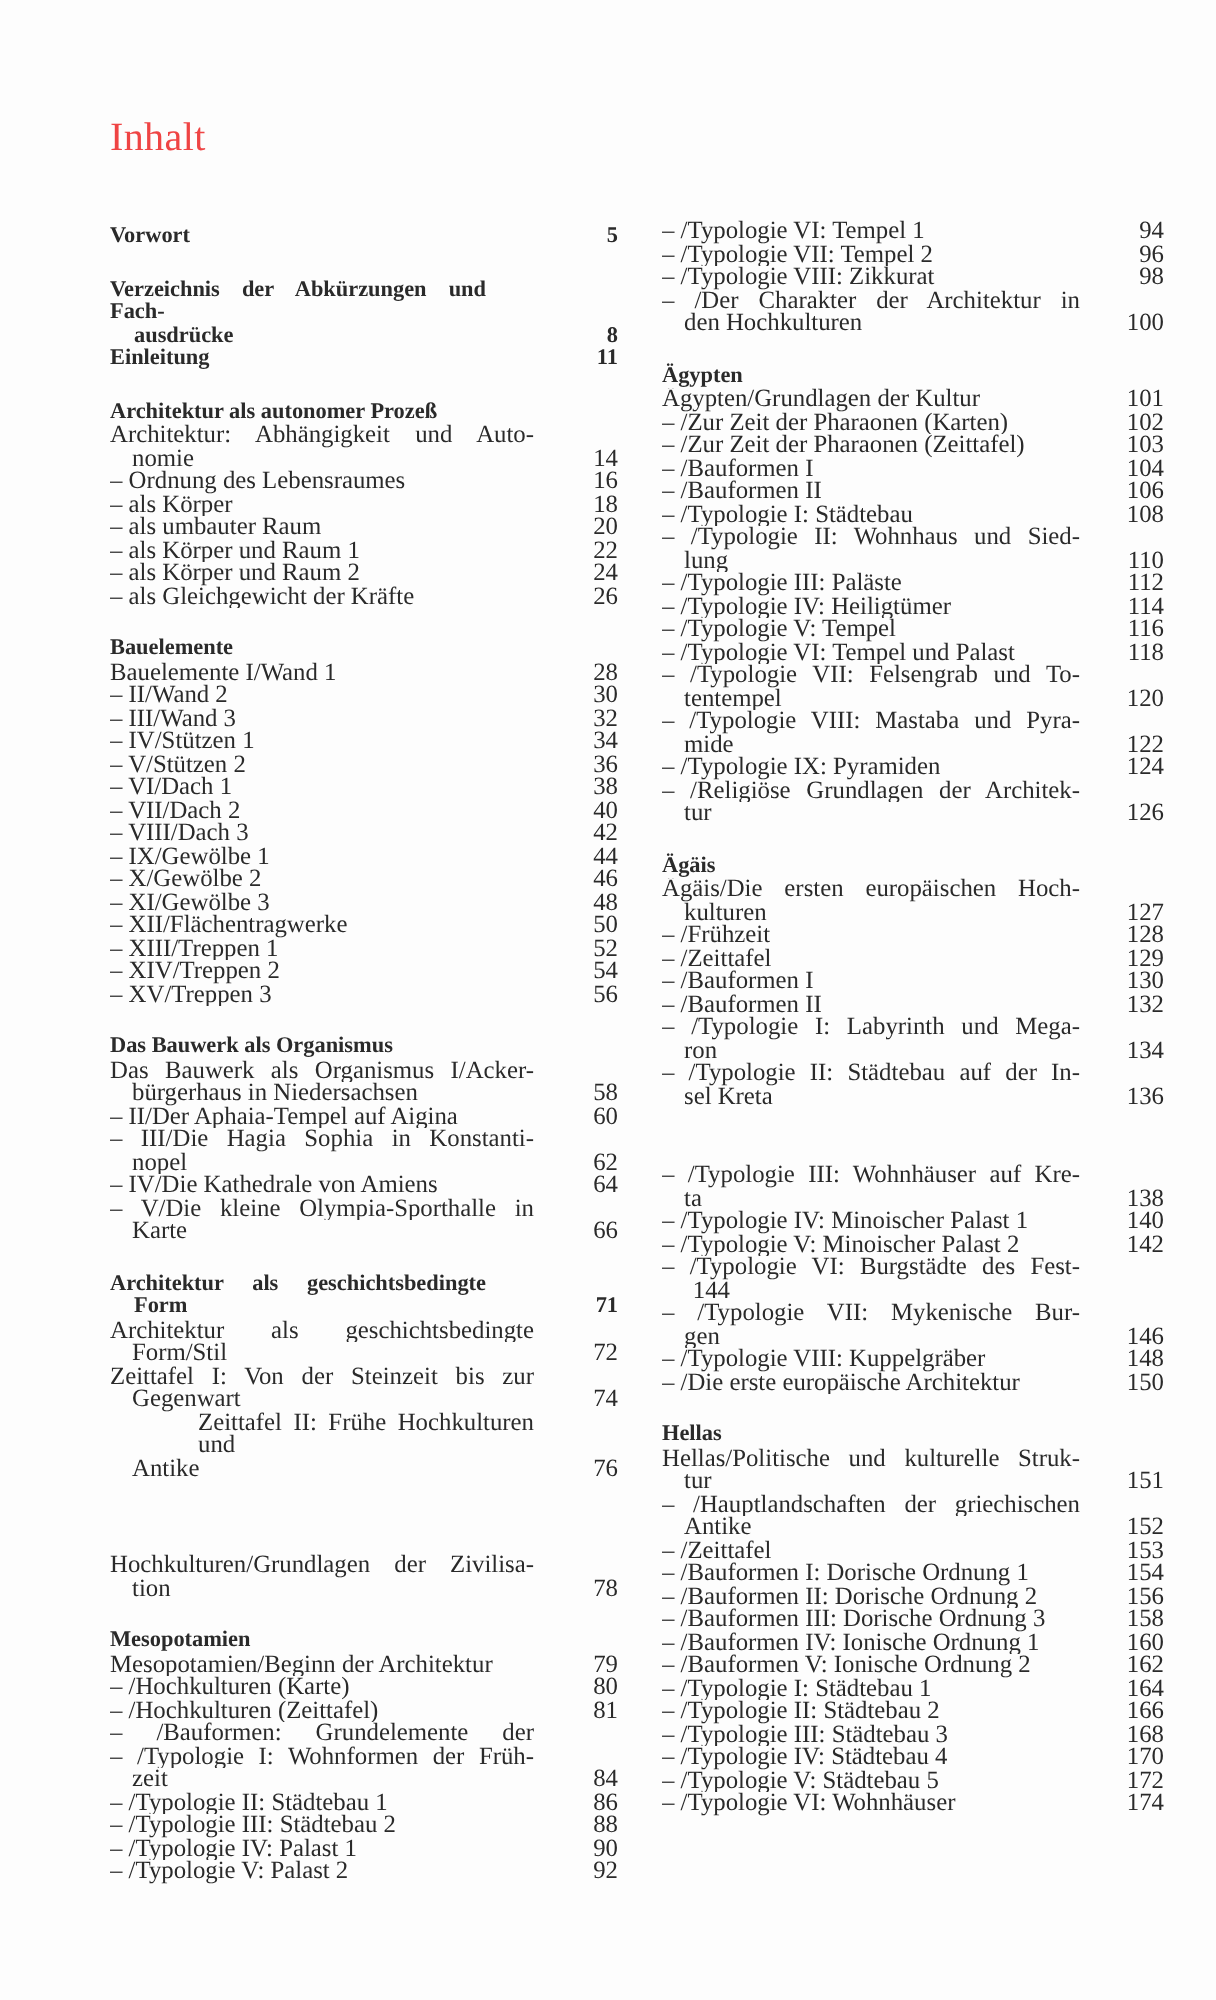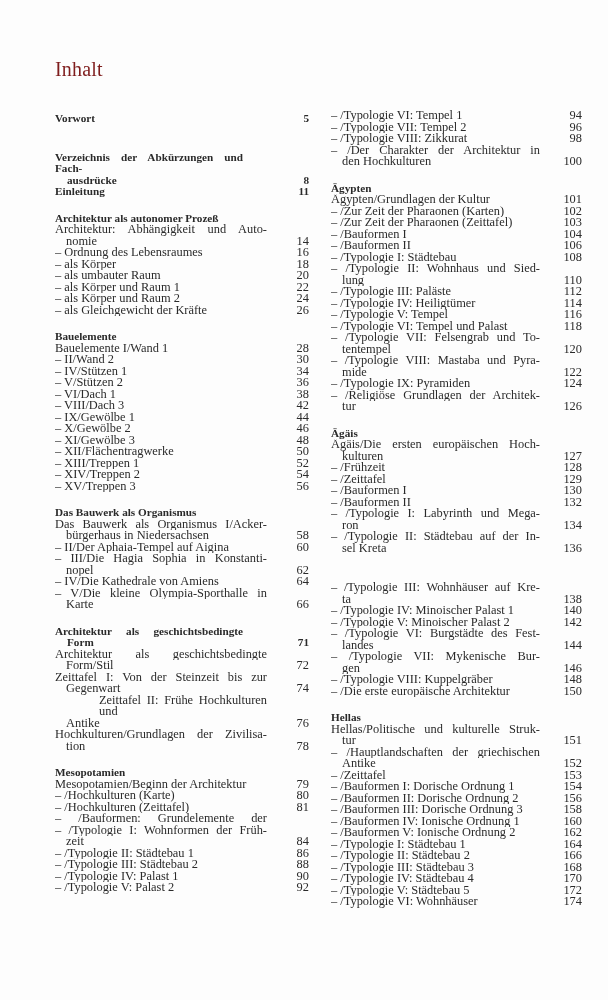--- a/index.html
+++ b/index.html
@@ -5,21 +5,21 @@
   html, body { margin: 0; padding: 0; }
   body {
     width: 608px; height: 1000px; overflow: hidden;
     background: #fdfdfd;
     color: #2a2a2a;
     font-family: "Liberation Serif", "DejaVu Serif", serif;
     position: relative;
   }
   .page-title {
     position: absolute; left: 55px; top: 58px;
-    font-size: 20px; font-weight: normal; color: #7f1d1d;
+    font-size: 20px; font-weight: normal; color: #ef4444;
     letter-spacing: 0.2px;
   }
   .col { position: absolute; top: 113px; }
   .col-left { left: 55px; width: 254px; }
   .col-right { left: 331px; width: 251px; top: 110px; }
 </style>
 </head>
 <body>
 
 <div class="page-title">Inhalt</div>
@@ -29,21 +29,21 @@
       <div class="entry-block">
         <div class="line b">
           <span class="txt">Vorwort</span>
           <span class="pg">5</span>
         </div>
       </div>
     </div>
     <div class="sec">
       <div class="entry-block">
         <div class="line b">
-          <span class="txt" style="text-align: justify; text-align-last: justify; white-space: normal; padding-right: 8px; margin-top: 12px;">Verzeichnis der Abkürzungen und Fach-</span>
+          <span class="txt" style="text-align: justify; text-align-last: justify; white-space: normal; padding-right: 8px;">Verzeichnis der Abkürzungen und Fach-</span>
           <span class="pg"></span>
         </div>
         <div class="line b cont">
           <span class="txt">ausdrücke</span>
           <span class="pg">8</span>
         </div>
       </div>
       <div class="entry-block">
         <div class="line b">
           <span class="txt">Einleitung</span>
@@ -109,34 +109,46 @@
         </div>
       </div>
       <div class="entry-block">
         <div class="line">
           <span class="txt">– II/Wand 2</span>
           <span class="pg">30</span>
         </div>
       </div>
       <div class="entry-block">
         <div class="line">
+          <span class="txt">– III/Wand 3</span>
+          <span class="pg">32</span>
+        </div>
+      </div>
+      <div class="entry-block">
+        <div class="line">
           <span class="txt">– IV/Stützen 1</span>
           <span class="pg">34</span>
         </div>
       </div>
       <div class="entry-block">
         <div class="line">
           <span class="txt">– V/Stützen 2</span>
           <span class="pg">36</span>
         </div>
       </div>
       <div class="entry-block">
         <div class="line">
           <span class="txt">– VI/Dach 1</span>
           <span class="pg">38</span>
+        </div>
+      </div>
+      <div class="entry-block">
+        <div class="line">
+          <span class="txt">– VII/Dach 2</span>
+          <span class="pg">40</span>
         </div>
       </div>
       <div class="entry-block">
         <div class="line">
           <span class="txt">– VIII/Dach 3</span>
           <span class="pg">42</span>
         </div>
       </div>
       <div class="entry-block">
         <div class="line">
@@ -262,21 +274,21 @@
           <span class="txt" style="text-align: justify; text-align-last: justify; white-space: normal; padding-right: 8px; margin-left: 44px;">Zeittafel II: Frühe Hochkulturen und</span>
           <span class="pg"></span>
         </div>
         <div class="line cont">
           <span class="txt">Antike</span>
           <span class="pg">76</span>
         </div>
       </div>
       <div class="entry-block">
         <div class="line">
-          <span class="txt" style="text-align: justify; text-align-last: justify; white-space: normal; padding-right: 8px;">Hochkulturen/Grundlagen der Zivilisa-</span>
+          <span class="txt" style="text-align: justify; text-align-last: justify; white-space: normal; padding-right: 8px; margin-top: 37px;">Hochkulturen/Grundlagen der Zivilisa-</span>
           <span class="pg"></span>
         </div>
         <div class="line cont">
           <span class="txt">tion</span>
           <span class="pg">78</span>
         </div>
       </div>
     </div>
     <div class="sec">
       <div class="sec-head">Mesopotamien</div>
@@ -557,21 +569,20 @@
           <span class="txt">– /Typologie V: Minoischer Palast 2</span>
           <span class="pg">142</span>
         </div>
       </div>
       <div class="entry-block">
         <div class="line">
           <span class="txt" style="text-align: justify; text-align-last: justify; white-space: normal; padding-right: 8px;">– /Typologie VI: Burgstädte des Fest-</span>
           <span class="pg"></span>
         </div>
         <div class="line cont">
-          <span class="txt">landes</span>
           <span class="pg">144</span>
         </div>
       </div>
       <div class="entry-block">
         <div class="line">
           <span class="txt" style="text-align: justify; text-align-last: justify; white-space: normal; padding-right: 8px;">– /Typologie VII: Mykenische Bur-</span>
           <span class="pg"></span>
         </div>
         <div class="line cont">
           <span class="txt">gen</span>

